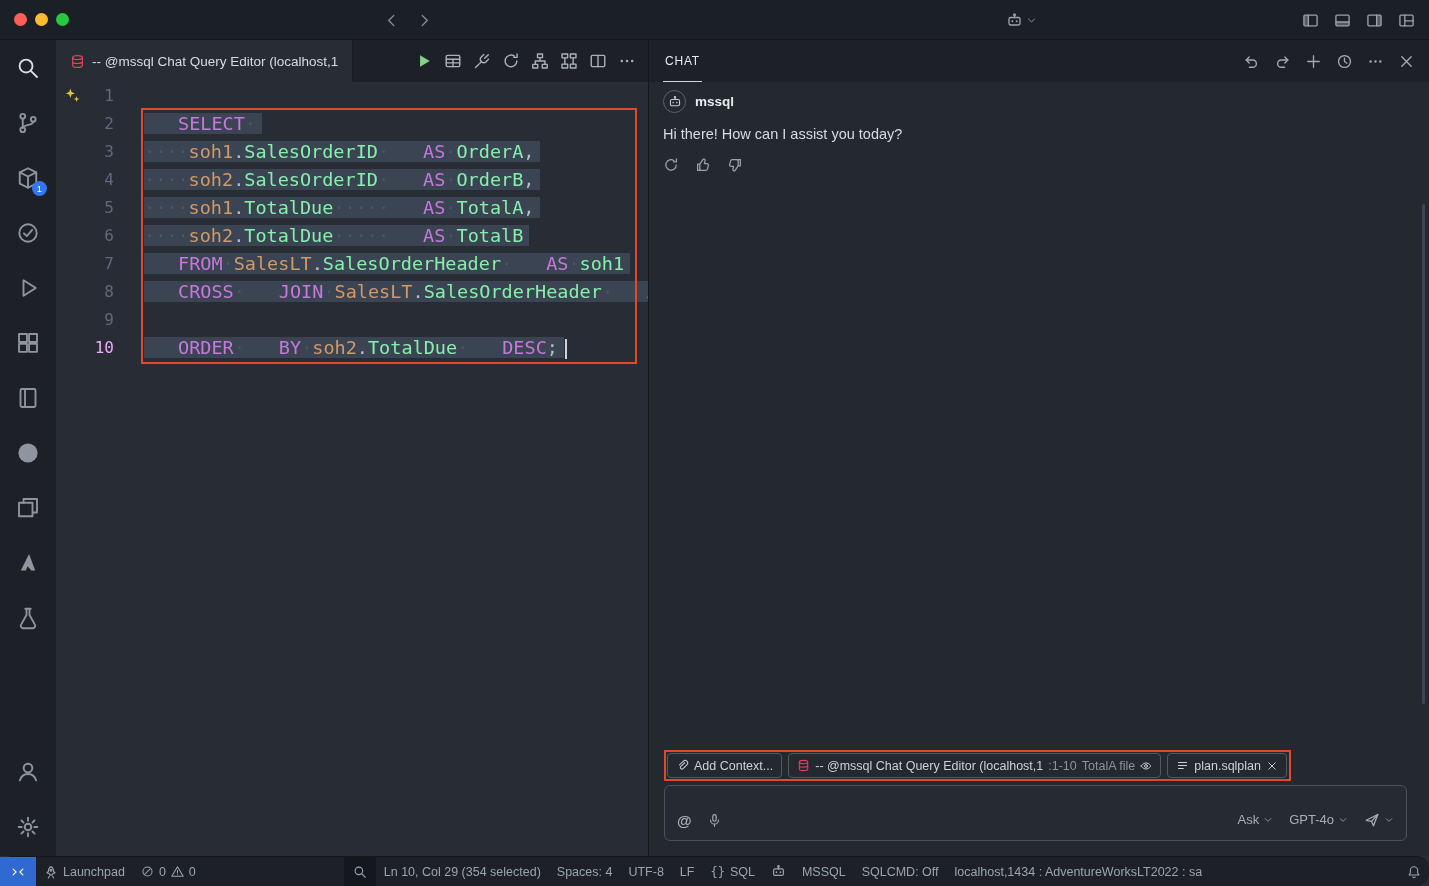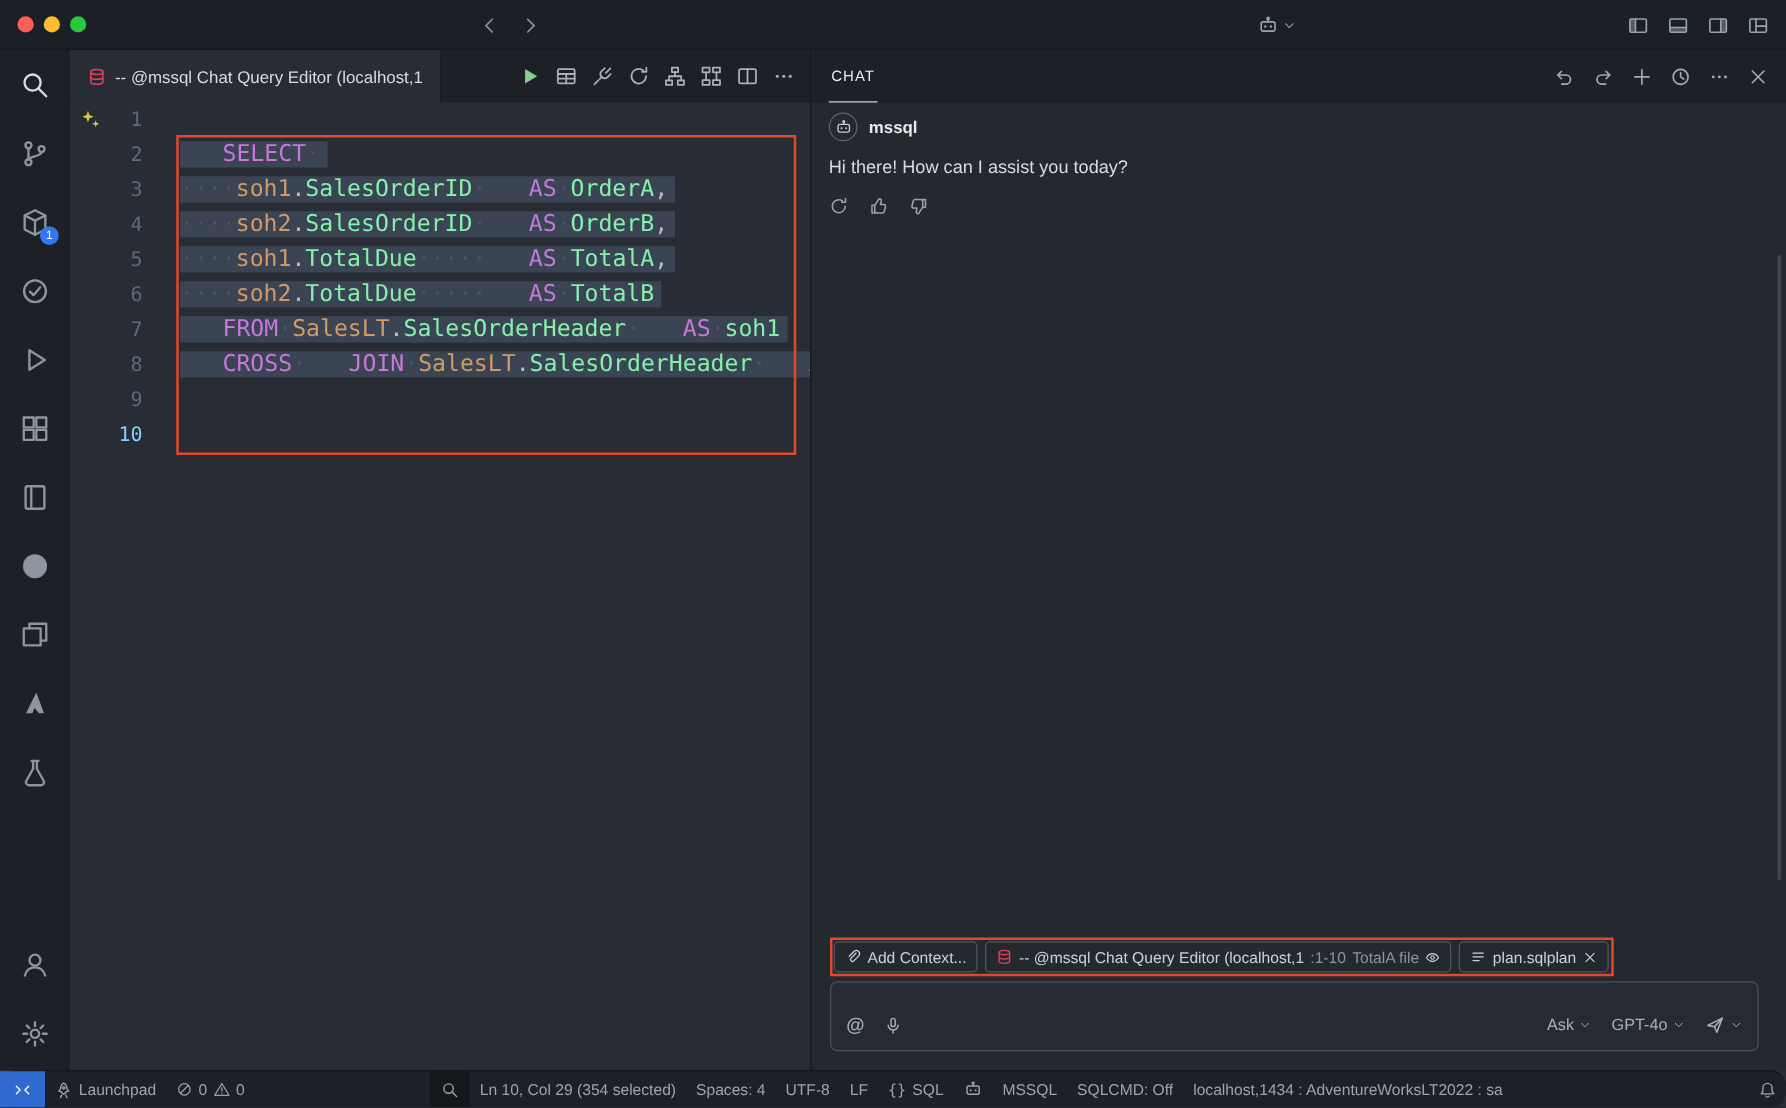--- a/index.html
+++ b/index.html
@@ -43,21 +43,21 @@
     font-size:13.5px; max-width:326px; white-space:nowrap; overflow:hidden; border-right:1px solid #181c22; }
   .tab .db{ color:var(--database-icon,#e0435a); flex:none; }
   .tab-title{ overflow:hidden; text-overflow:clip; }
   .editor-actions{ margin-left:auto; display:flex; align-items:center; gap:11px; padding-right:12px; color:#a8b1bb; }
   .editor-actions .ic{ cursor:pointer; }
   .editor-actions .run{ color:var(--run-icon,#81d189); }
   .editor-content{ position:relative; flex:1; overflow:hidden; }
   .sparkle{ position:absolute; left:8px; top:5px; color:var(--sparkle,#dfc54b); }
   .line{ display:flex; height:28px; line-height:28px; font-family:"DejaVu Sans Mono",monospace; font-size:18.5px; }
   .ln{ width:58px; text-align:right; color:#5d6a7d; font-size:16px; flex:none; font-family:"DejaVu Sans Mono",monospace; }
-  .ln.active{ color:#7dd3fc; }
+  .ln.active{ color:#f0abfc; }
   .code{ margin-left:30px; white-space:pre; }
   .sel{ background:#3b4452; padding-right:6px; }
   .tk-k{ color:#c678dd;padding-left:34px; } .tk-obj{ color:#d19a66; } .tk-id{ color:#86efac; }
   .tk-p{ color:#b4bdca; } .tk-op{ color:#56b6c2; }
   .tk-c{ color:#7d8591; font-style:italic; }
   .tk-w{ color:#4c5564; }
   .caret{ display:inline-block; width:2px; height:20px; background:#d0d4da; vertical-align:middle; margin-left:1px; }
   .annotation{ position:absolute; border:2px solid var(--annotation,#e3472c); pointer-events:none; }
   .annotation.code-box{ left:85px; top:26px; width:496px; height:256px; }
 
@@ -387,20 +387,21 @@
             </div>
             <div class="line">
               <span class="ln">8</span>
               <span class="code"><span class="sel"><span class="tk-k">CROSS</span><span class="tk-w">·</span><span class="tk-k">JOIN</span><span class="tk-w">·</span><span class="tk-obj">SalesLT</span><span class="tk-p">.</span><span class="tk-id">SalesOrderHeader</span><span class="tk-w">·</span><span class="tk-k">AS</span><span class="tk-w">·</span><span class="tk-id">soh2</span></span></span>
             </div>
             <div class="line">
               <span class="ln">9</span>
             </div>
             <div class="line">
               <span class="ln active">10</span>
+              <span class="code"><span class="sel"><span class="tk-k">ORDER</span><span class="tk-w">·</span><span class="tk-k">BY</span><span class="tk-w">·</span><span class="tk-obj">soh2</span><span class="tk-p">.</span><span class="tk-id">TotalDue</span><span class="tk-w">·</span><span class="tk-k">DESC</span><span class="tk-p">;</span></span><span class="caret"></span></span>
             </div>
           </div>
         <div class="annotation code-box"></div>
       </div>
     </div>
 
     <div class="chat-pane">
       <div class="chat-header">
         <div class="chat-tab">
           <span>CHAT</span>

